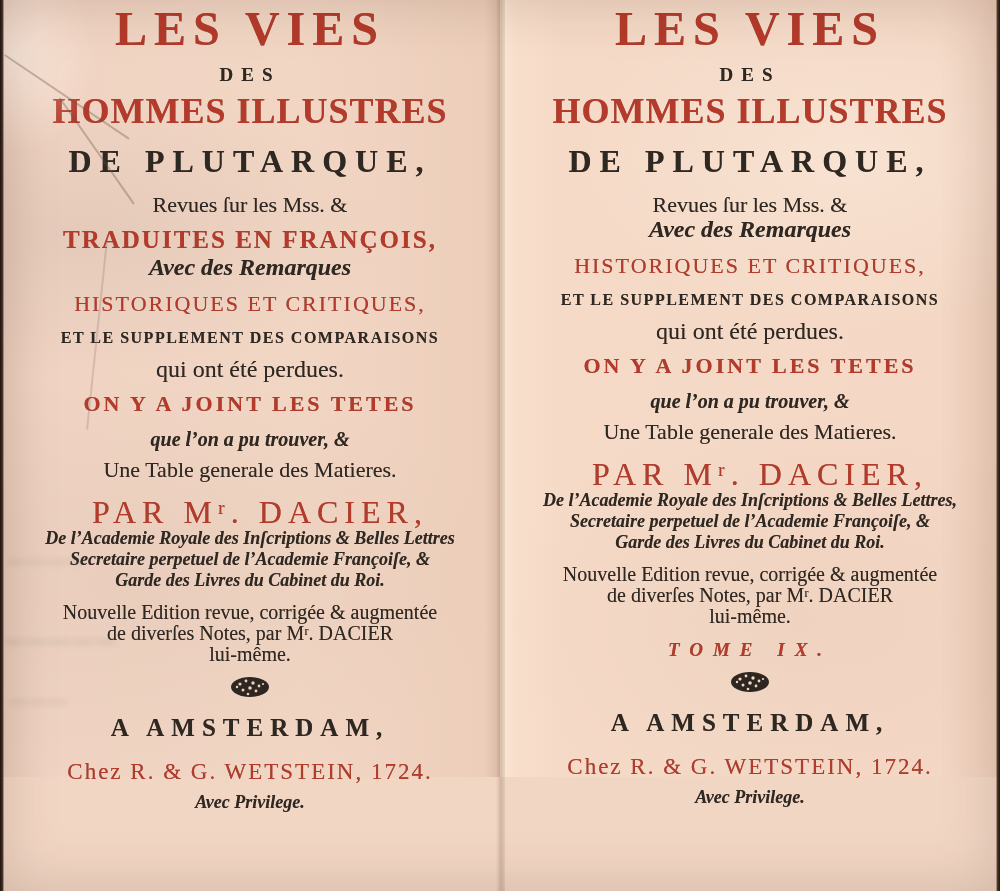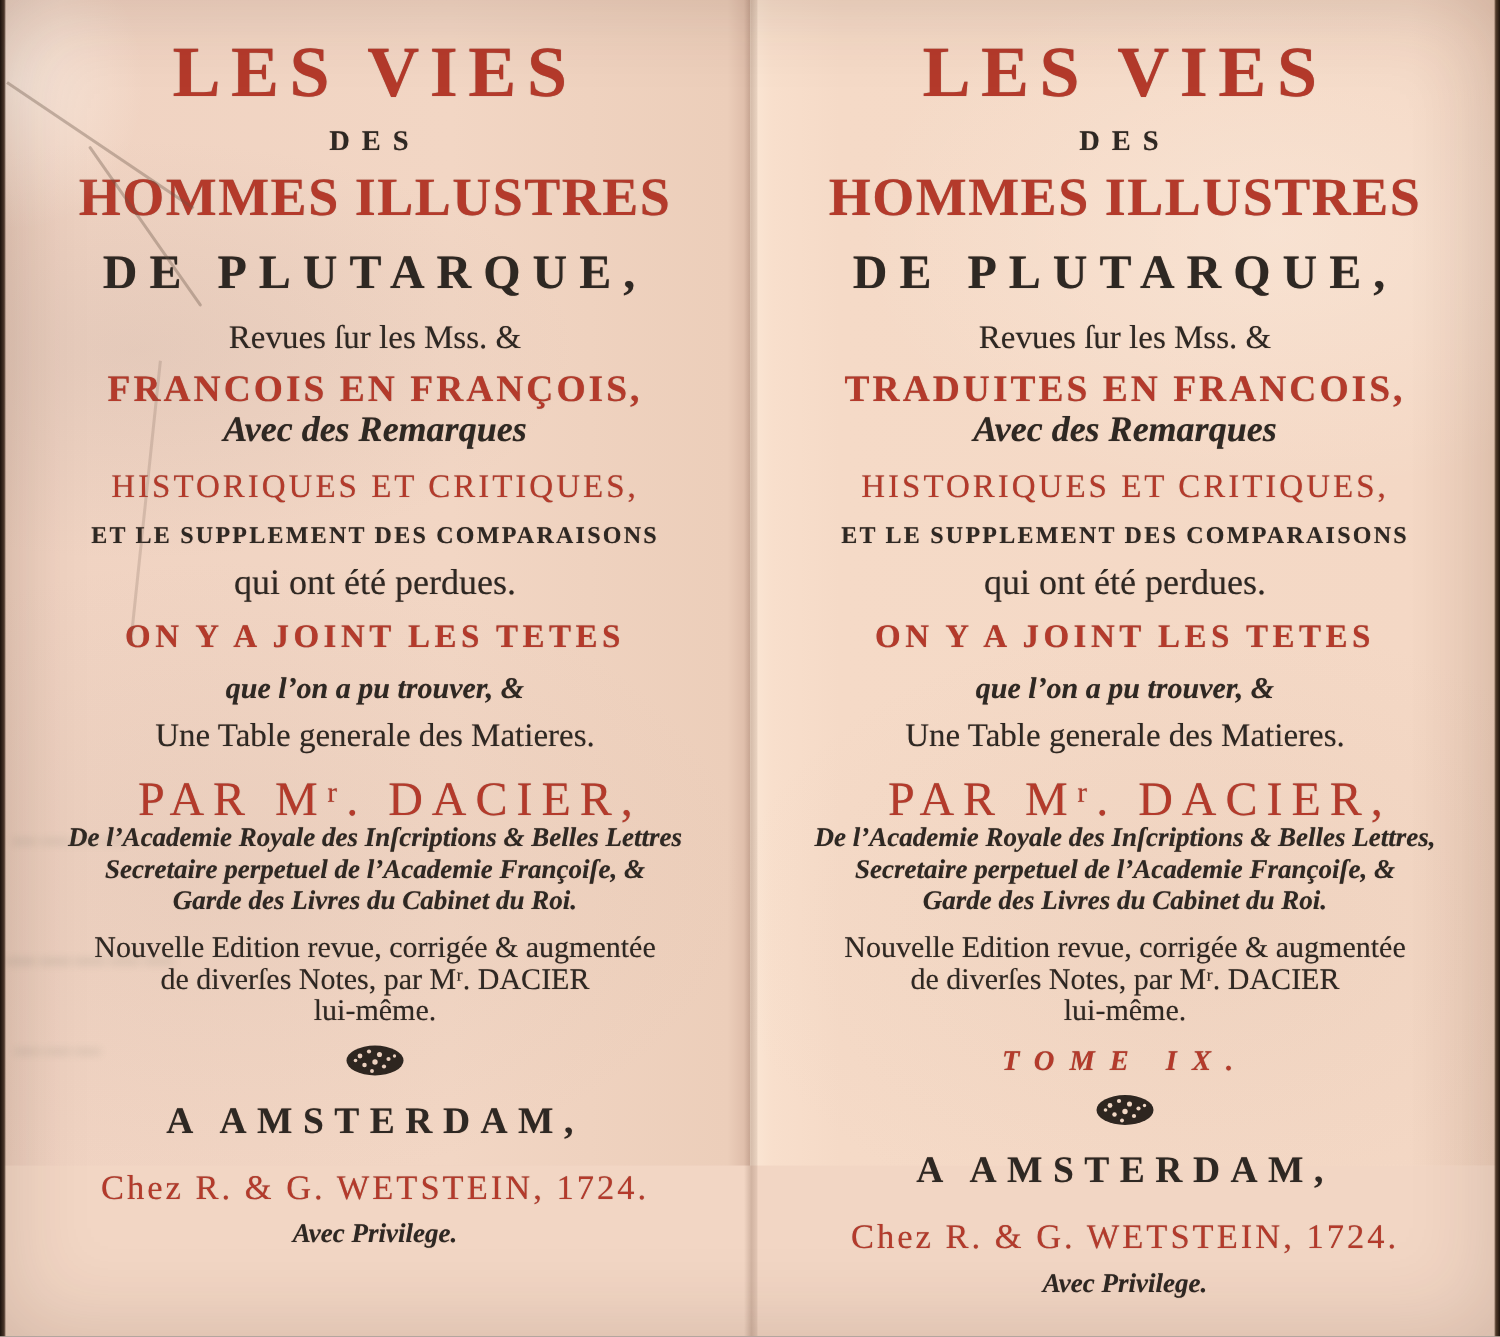--- a/index.html
+++ b/index.html
@@ -7,21 +7,21 @@
     position:relative;
     width:1000px;height:891px;
     overflow:hidden;
     font-family:"Liberation Serif","DejaVu Serif",serif;
     background:#f2d6c4;
   }
   
   .page{
     position:absolute;top:0;height:777px;width:500px;
     box-sizing:border-box;text-align:center;
-    padding-top:24px;
+    padding-top:4px;
   }
   .page-left{
     left:0;
     background:
       radial-gradient(ellipse 420px 200px at 18% 30%, rgba(176,158,150,.18), rgba(0,0,0,0) 70%),
       radial-gradient(ellipse 500px 300px at 30% 75%, rgba(190,165,150,.14), rgba(0,0,0,0) 70%),
       linear-gradient(90deg, #e9cbba 0%, #f0d3c2 8%, #f2d6c4 60%, #ecceba 97%, #dbb9a6 100%),
       #efd2c1;
   }
   .page-right{
@@ -84,21 +84,21 @@
 <body>
 
 <div class="scan">
 
   <div class="page page-left">
     <div class="ln t-main red">LES VIES</div>
     <div class="ln t-des black">DES</div>
     <div class="ln t-hommes red">HOMMES ILLUSTRES</div>
     <div class="ln t-plut black">DE PLUTARQUE,</div>
     <div class="ln t-revues black">Revues ſur les Mss. &amp;</div>
-    <div class="ln t-trad red">FRANCOIS EN FRANÇOIS,</div>
+    <div class="ln t-trad red">TRADUITES EN FRANÇOIS,</div>
     <div class="ln t-remark black">Avec des Remarques</div>
     <div class="ln t-hist red">HISTORIQUES ET CRITIQUES,</div>
     <div class="ln t-suppl black">ET LE SUPPLEMENT DES COMPARAISONS</div>
     <div class="ln t-perdu black">qui ont été perdues.</div>
     <div class="ln t-joint red">ON Y A JOINT LES TETES</div>
     <div class="ln t-trouv black">que l’on a pu trouver, &amp;</div>
     <div class="ln t-table black">Une Table generale des Matieres.</div>
     <div class="ln t-par red">PAR Mʳ. DACIER,</div>
     <div class="ln t-acad t-acad1 black">De l’Academie Royale des Inſcriptions &amp; Belles Lettres</div>
     <div class="ln t-acad black">Secretaire perpetuel de l’Academie Françoiſe, &amp;</div>
@@ -127,21 +127,20 @@
     <div class="ln t-chez red">Chez R. &amp; G. WETSTEIN, 1724.</div>
     <div class="ln t-priv black">Avec Privilege.</div>
   </div>
 
   <div class="page page-right">
     <div class="ln t-main red">LES VIES</div>
     <div class="ln t-des black">DES</div>
     <div class="ln t-hommes red">HOMMES ILLUSTRES</div>
     <div class="ln t-plut black">DE PLUTARQUE,</div>
     <div class="ln t-revues black">Revues ſur les Mss. &amp;</div>
-    <div class="ln t-trad red">TRADUITES EN FRANCOIS,</div>
     <div class="ln t-remark black">Avec des Remarques</div>
     <div class="ln t-hist red">HISTORIQUES ET CRITIQUES,</div>
     <div class="ln t-suppl black">ET LE SUPPLEMENT DES COMPARAISONS</div>
     <div class="ln t-perdu black">qui ont été perdues.</div>
     <div class="ln t-joint red">ON Y A JOINT LES TETES</div>
     <div class="ln t-trouv black">que l’on a pu trouver, &amp;</div>
     <div class="ln t-table black">Une Table generale des Matieres.</div>
     <div class="ln t-par red">PAR Mʳ. DACIER,</div>
     <div class="ln t-acad t-acad1 black">De l’Academie Royale des Inſcriptions &amp; Belles Lettres,</div>
     <div class="ln t-acad black">Secretaire perpetuel de l’Academie Françoiſe, &amp;</div>

